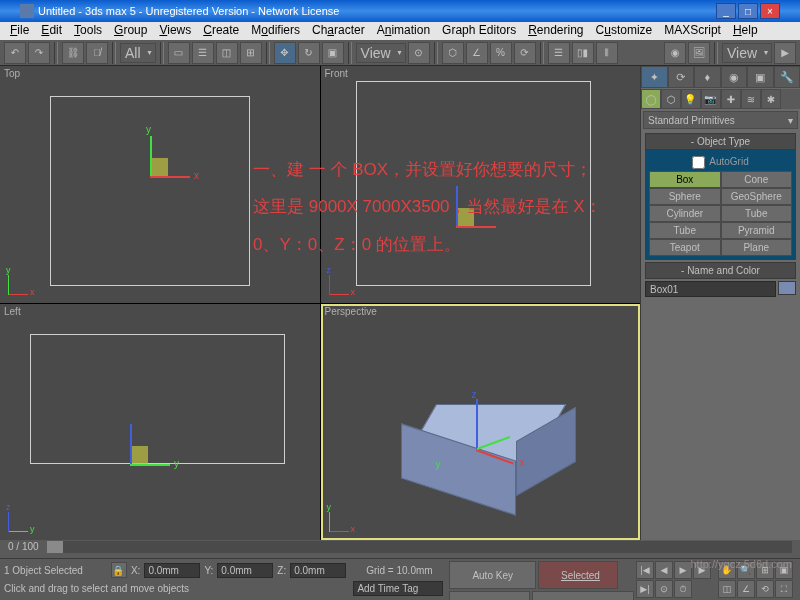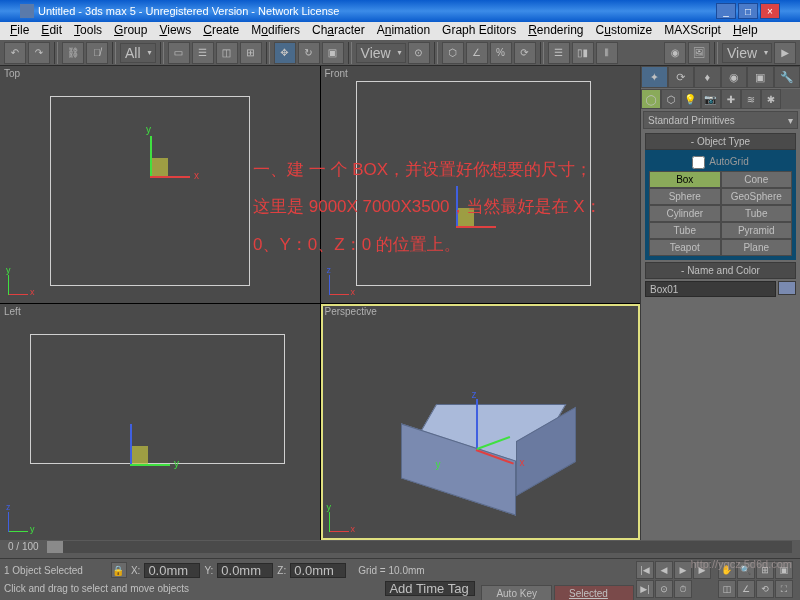--- a/index.html
+++ b/index.html
@@ -56,24 +56,24 @@
 .pbtn { height:17px; background:#6a6a6a; border:1px solid #4a4a4a; color:#c0c0c0; font-size:10px; display:flex; align-items:center; justify-content:center; }
 .pbtn.selected { background:#8aaa5a; color:#000; }
 .namefield { margin:2px 4px; height:16px; background:#3a3a3a; border:1px solid #2a2a2a; color:#c0c0c0; padding:0 4px; display:flex; align-items:center; font-size:10px; }
 .colorswatch { width:18px; height:14px; background:#7a8ab0; margin:2px 4px; border:1px solid #3a3a3a; float:right; }
 .timeline { height:18px; background:#5a5a5a; display:flex; align-items:flex-start; padding:1px 8px; color:#c0c0c0; font-size:10px; }
 .timeline .slider { flex:1; height:12px; background:#4a4a4a; margin-left:8px; position:relative; }
 .timeline .thumb { position:absolute; left:0; width:16px; height:12px; background:#8a8a8a; }
 .statusbar { height:42px; background:#5a5a5a; display:flex; border-top:1px solid #3a3a3a; }
 .statusleft { flex:1; padding:2px 4px; }
 .statusrow { display:flex; align-items:center; gap:4px; height:18px; color:#c0c0c0; font-size:10px; }
-.coordbox { width:56px; height:15px; background:#3a3a3a; border:1px solid #2a2a2a; color:#c0c0c0; padding:0 3px; display:flex; align-items:center; font-size:13px; }
+.coordbox { width:56px; height:15px; background:#3a3a3a; border:1px solid #2a2a2a; color:#c0c0c0; padding:0 3px; display:flex; align-items:center; font-size:10px; }
 .coordlbl { color:#c0c0c0; font-size:10px; }
 .statusright { display:flex; padding:2px; gap:2px; }
-.keybtn { height:16px; padding:0 14px; background:#6a6a6a; border:1px solid #4a4a4a; color:#c0c0c0; font-size:10px; display:flex; align-items:center;margin-top:24px; }
+.keybtn { height:28px; padding:0 22px; background:#6a6a6a; border:1px solid #4a4a4a; color:#c0c0c0; font-size:10px; display:flex; align-items:center; }
 .keybtn.sel { background:#7a4a4a;text-decoration:underline; }
 .playbtns { display:flex; gap:1px; }
 .playbtn { width:18px; height:18px; background:#6a6a6a; border:1px solid #4a4a4a; color:#c0c0c0; font-size:9px; display:flex; align-items:center; justify-content:center; }
 .overlay-text { position:absolute; color:#e04040; font-size:17px; font-family:"Microsoft YaHei",SimHei,sans-serif; line-height:2.2; z-index:100; pointer-events:none; left:253px; top:85px; width:350px; }
 .watermark { position:absolute; right:8px; bottom:30px; color:rgba(200,180,180,0.5); font-size:11px; z-index:200; }
 .box3d { position:absolute; left:80px; top:100px; }
 .face { position:absolute; background:#8a9ac0; border:1px solid #5a6a8a; }
 .face.top { width:130px; height:60px; transform:skewX(-30deg); left:18px; top:0; background:#aabada; }
 .face.front { width:115px; height:55px; left:0; top:38px; transform:skewY(18deg); background:#7a8ab0; }
 .face.side { width:60px; height:55px; left:115px; top:20px; transform:skewY(-30deg); background:#6a7aa0; }
@@ -278,21 +278,21 @@
     <div class="statusrow">
       <span>1 Object Selected</span>
       <div style="width:20px"></div>
       <div class="tbtn" style="width:16px;height:16px">🔒</div>
       <span class="coordlbl">X:</span>
         <div class="coordbox">0.0mm</div>
       <span class="coordlbl">Y:</span>
         <div class="coordbox">0.0mm</div>
       <span class="coordlbl">Z:</span>
         <div class="coordbox">0.0mm</div>
-      <span style="margin-left:8px">Grid = 10.0mm</span>
+      <span style="margin-left:16px">Grid = 10.0mm</span>
     </div>
     <div class="statusrow">
       <span>Click and drag to select and move objects</span>
       <div style="flex:1"></div>
       <div class="coordbox" style="width:90px">Add Time Tag</div>
     </div>
   </div>
   <div class="statusright">
     <div style="display:flex;flex-direction:column;gap:2px">
       <div style="display:flex;gap:2px">

